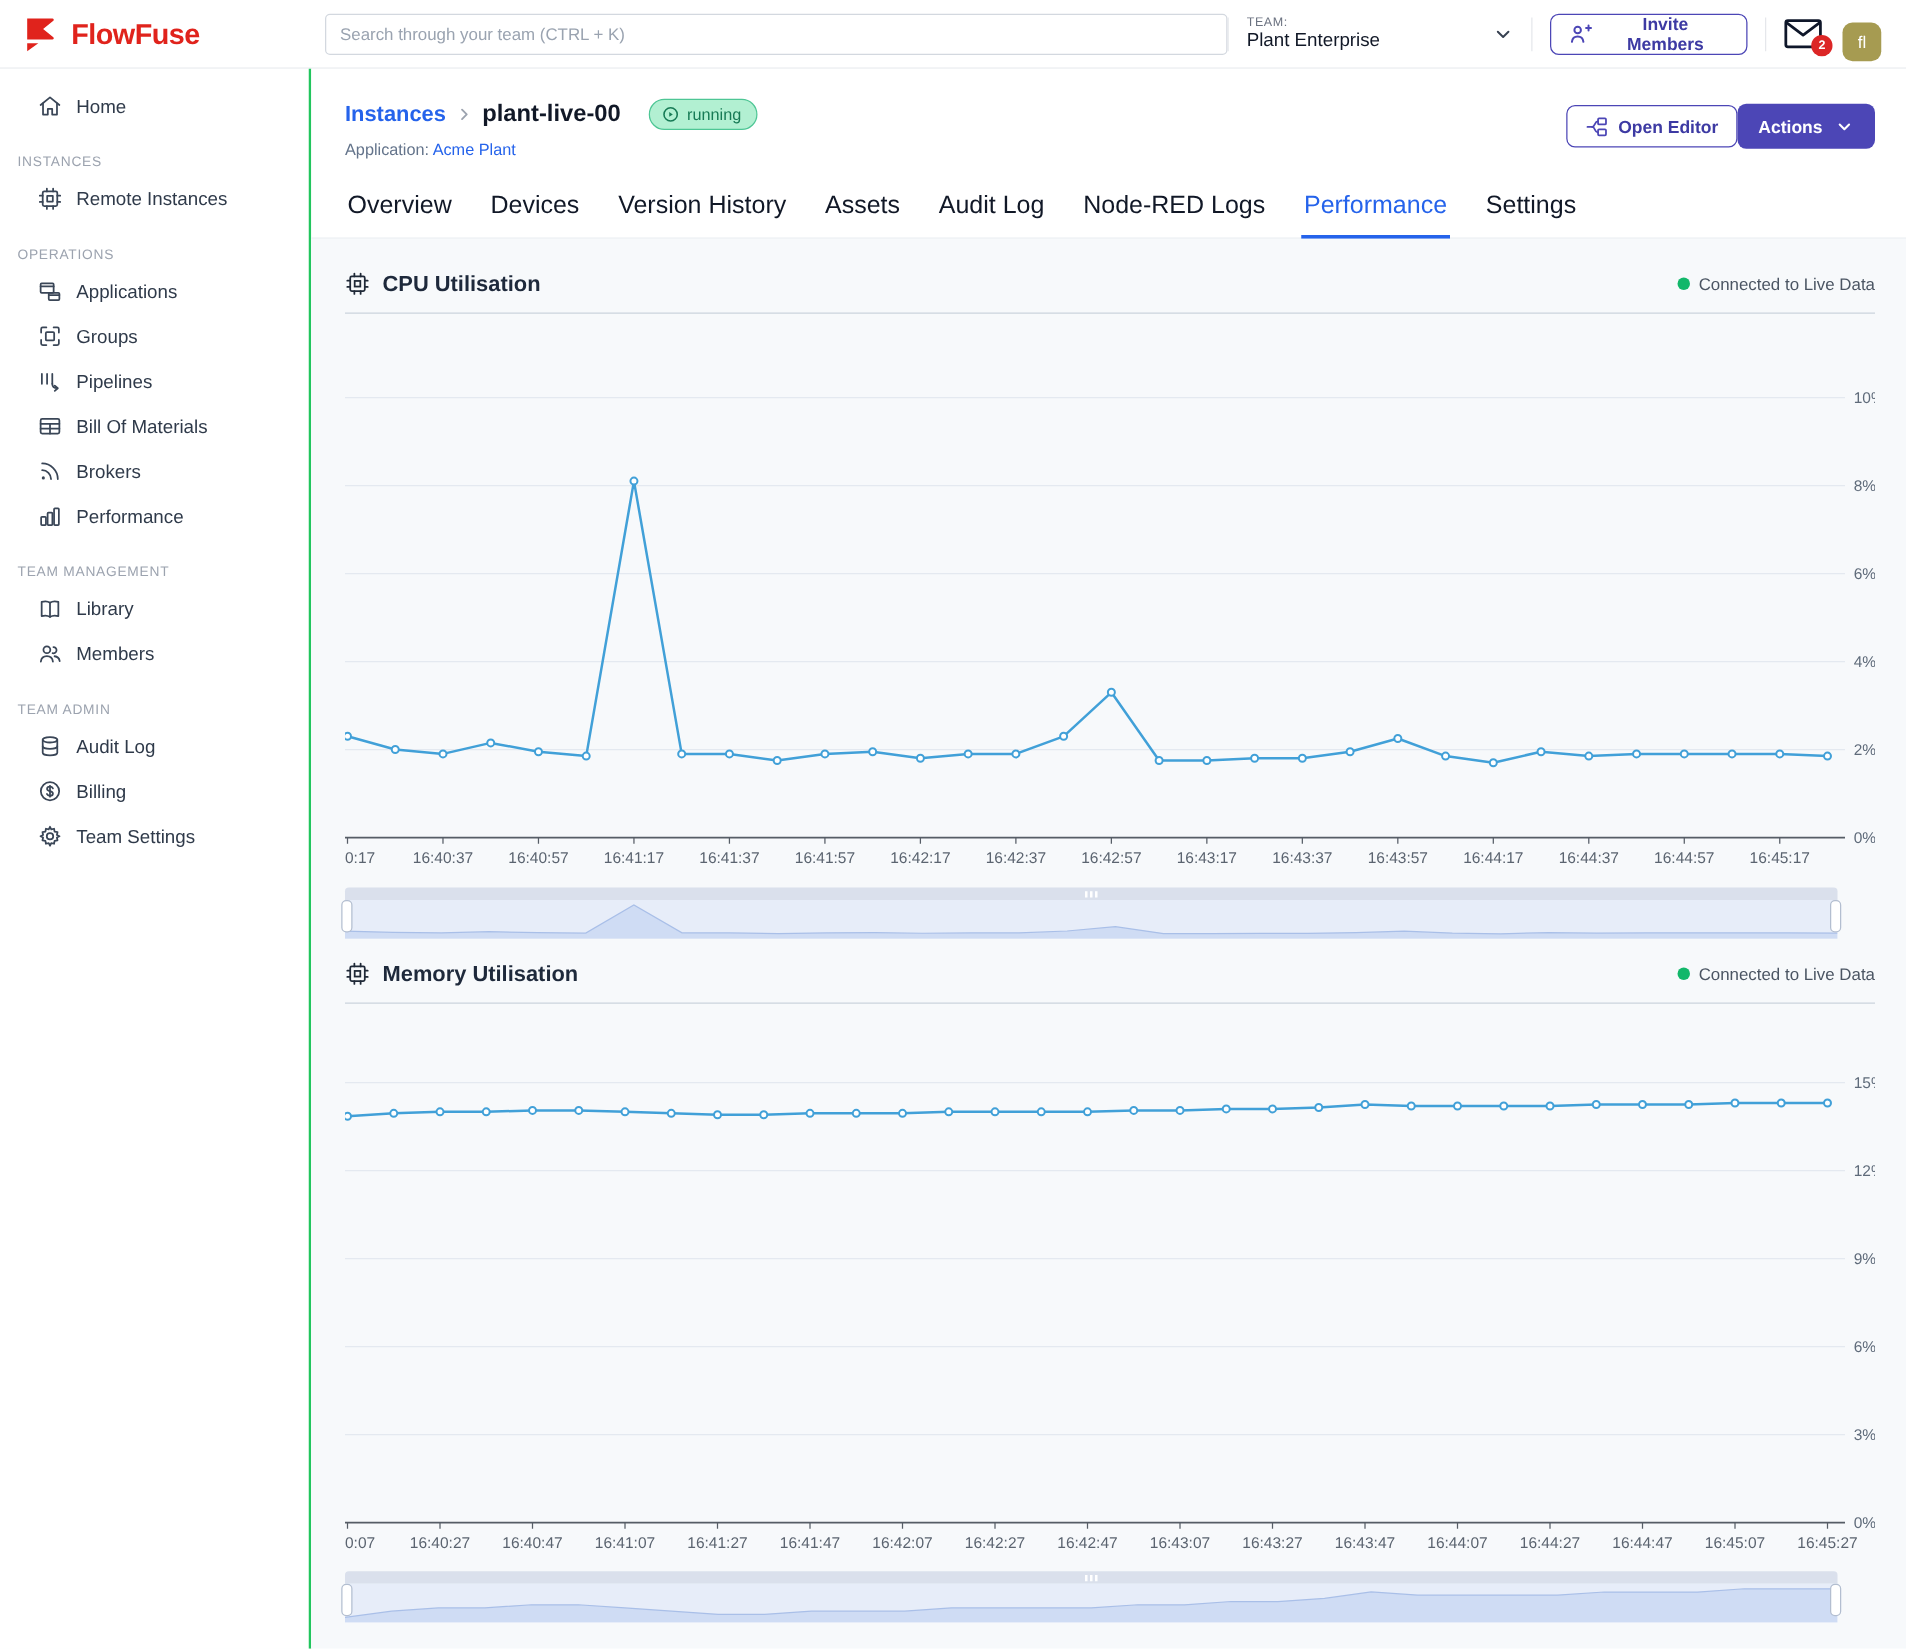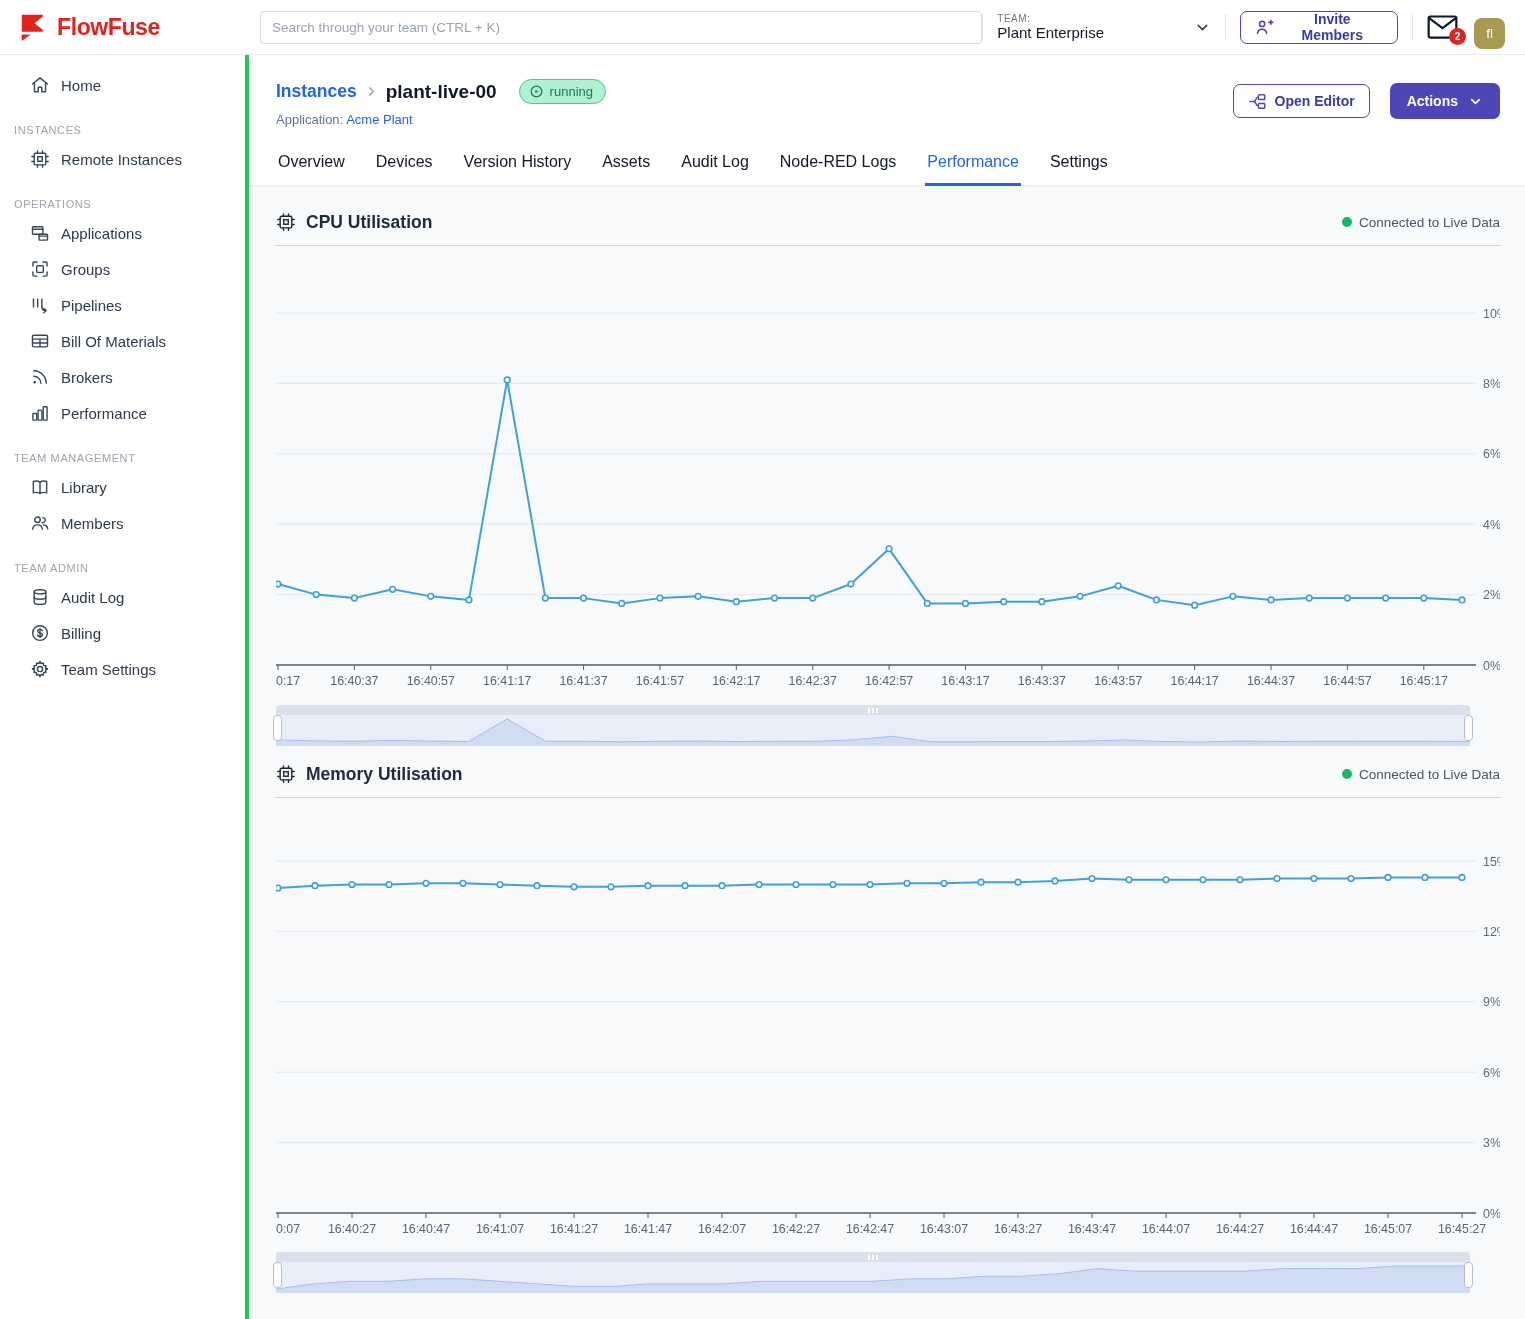--- a/index.html
+++ b/index.html
@@ -22,40 +22,40 @@
   .team{display:flex;align-items:center;justify-content:space-between;width:214px;cursor:pointer;}
   .team-texts{display:flex;flex-direction:column;line-height:1.15;}
   .team-label{font-size:10px;color:#6b7280;letter-spacing:.5px;}
   .team-name{font-size:15px;color:#111827;text-align:right;}
   .btn-invite{display:flex;align-items:center;gap:8px;height:33px;padding:0 14px;background:#fff;border:1.4px solid #4c46b6;border-radius:7px;color:#3d3aa3;font-weight:700;font-size:14px;cursor:pointer;font-family:"Liberation Sans",sans-serif;}
   .mail{position:relative;cursor:pointer;display:flex;align-items:center;}
   .mail-badge{position:absolute;right:-8px;bottom:-5px;width:17px;height:17px;border-radius:50%;background:#dc2626;color:#fff;font-size:10px;font-weight:700;display:flex;align-items:center;justify-content:center;}
   .avatar{width:31px;height:31px;border-radius:8px;background:#a69b51;color:#fff;font-size:13.5px;display:flex;align-items:center;justify-content:center;cursor:pointer;margin-left:2px;margin-top:13px;}
 
   
-  aside{border-right:4px solid #22c55e;background:#fff;padding-top:12px;overflow:hidden;}
+  aside{border-right:2px solid #22c55e;background:#fff;padding-top:12px;overflow:hidden;}
   .section-label{margin:21px 0 5px 14px;font-size:11px;color:#9ca3af;letter-spacing:.6px;font-weight:500;}
   .side-item{display:flex;align-items:center;gap:11px;padding:8px 8px 8px 30px;font-size:15px;color:#2f3a4a;cursor:pointer;}
   .side-item svg{color:#3a4657;flex:none;}
 
   
   main{display:flex;flex-direction:column;overflow:hidden;background:#fff;}
   .page-head{display:flex;justify-content:space-between;align-items:flex-start;padding:24px 25px 0 27px;}
   .crumbs-row{display:flex;align-items:center;gap:7px;}
   .crumb-parent{color:#2563eb;font-weight:700;font-size:17.5px;cursor:pointer;}
   .page-title{font-size:19px;font-weight:700;color:#111827;}
   .badge-running{margin-left:15px;display:inline-flex;align-items:center;gap:6px;padding:4px 12px 4px 9px;border:1px solid #4ec695;border-radius:999px;background:#b2f0d2;color:#177a55;font-size:13px;}
   .app-row{margin-top:8px;font-size:13px;color:#64748b;}
   .app-link{color:#2563eb;cursor:pointer;}
-  .head-buttons{display:flex;gap:20px;align-items:center;margin-top:4px;}
+  .head-buttons{display:flex;gap:0;align-items:center;margin-top:4px;}
   .btn-outline{display:flex;align-items:center;gap:8px;height:34px;padding:0 14px;background:#fff;border:1.5px solid #4c46b6;border-radius:7px;color:#3d3aa3;font-weight:700;font-size:14px;cursor:pointer;font-family:"Liberation Sans",sans-serif;}
   .btn-solid{display:flex;align-items:center;gap:10px;height:36px;padding:0 17px;background:#4c46b6;border:none;border-radius:7px;color:#fff;font-weight:700;font-size:14px;cursor:pointer;font-family:"Liberation Sans",sans-serif;}
 
   .tabs{display:flex;gap:27px;margin-top:16px;padding:0 25px 0 27px;border-bottom:1px solid #e9edf2;}
-  .tab{font-size:16px;color:#111827;padding:10px 2px 12px;cursor:pointer;border-bottom:3px solid transparent;margin-bottom:-1px;background:none;border-top:none;border-left:none;border-right:none;font-family:"Liberation Sans",sans-serif;}
+  .tab{font-size:20px;color:#111827;padding:10px 2px 12px;cursor:pointer;border-bottom:3px solid transparent;margin-bottom:-1px;background:none;border-top:none;border-left:none;border-right:none;font-family:"Liberation Sans",sans-serif;}
   .tab.active{color:#2563eb;border-bottom-color:#2563eb;}
 
   .charts{flex:1;background:#f7f9fb;padding:22px 25px 30px 27px;}
   .chart-head{display:flex;justify-content:space-between;align-items:center;height:28px;}
   .c-title{display:flex;gap:10px;align-items:center;font-size:17.5px;font-weight:700;color:#1e293b;}
   .c-title svg{color:#1f2937;}
   .live{display:flex;gap:7px;align-items:center;font-size:13.5px;color:#4b5563;}
   .live-dot{width:10px;height:10px;border-radius:50%;background:#12b76a;}
   .c-div{border-bottom:1px solid #ccd3dd;margin-top:9px;}
   svg.chart{display:block;}

